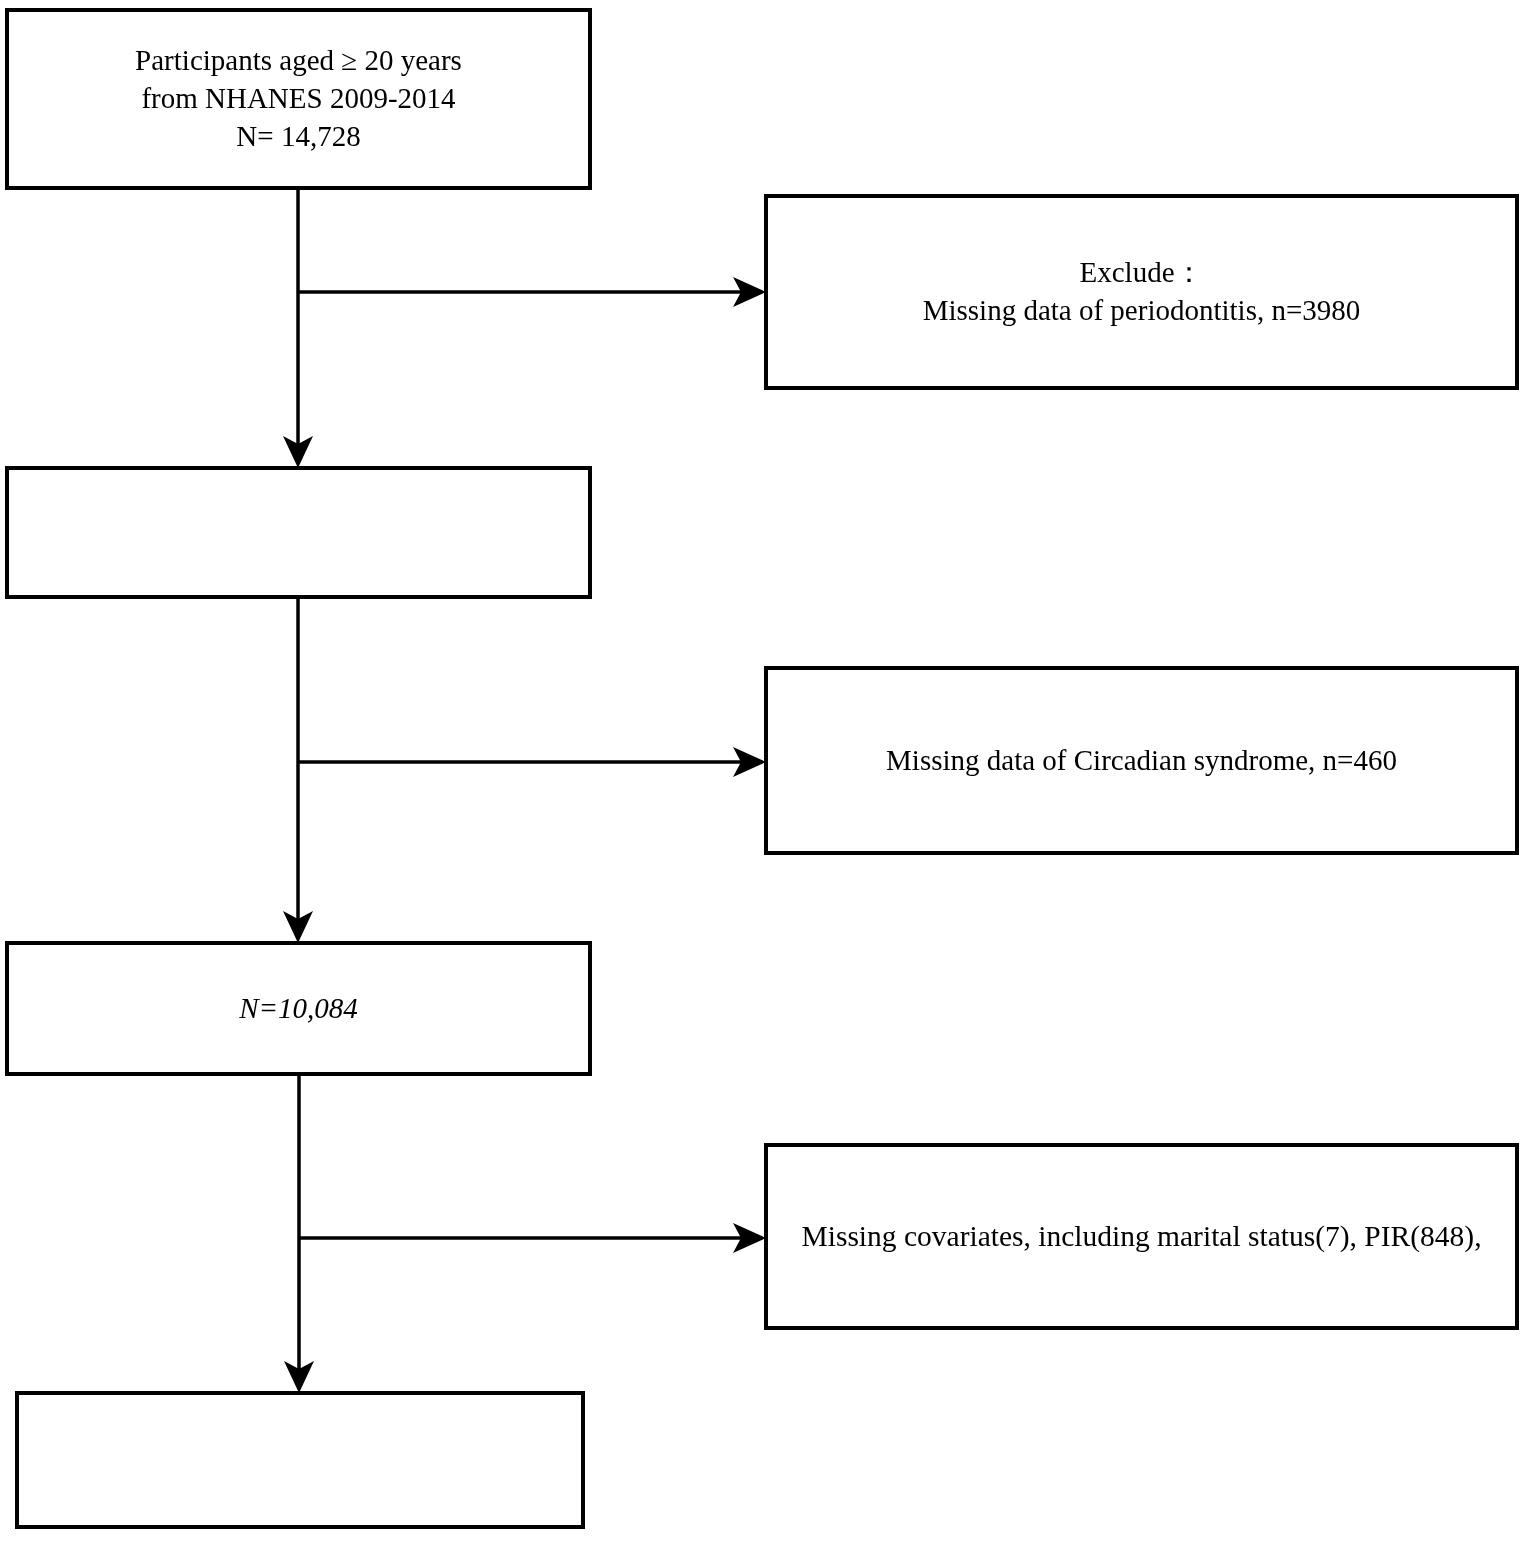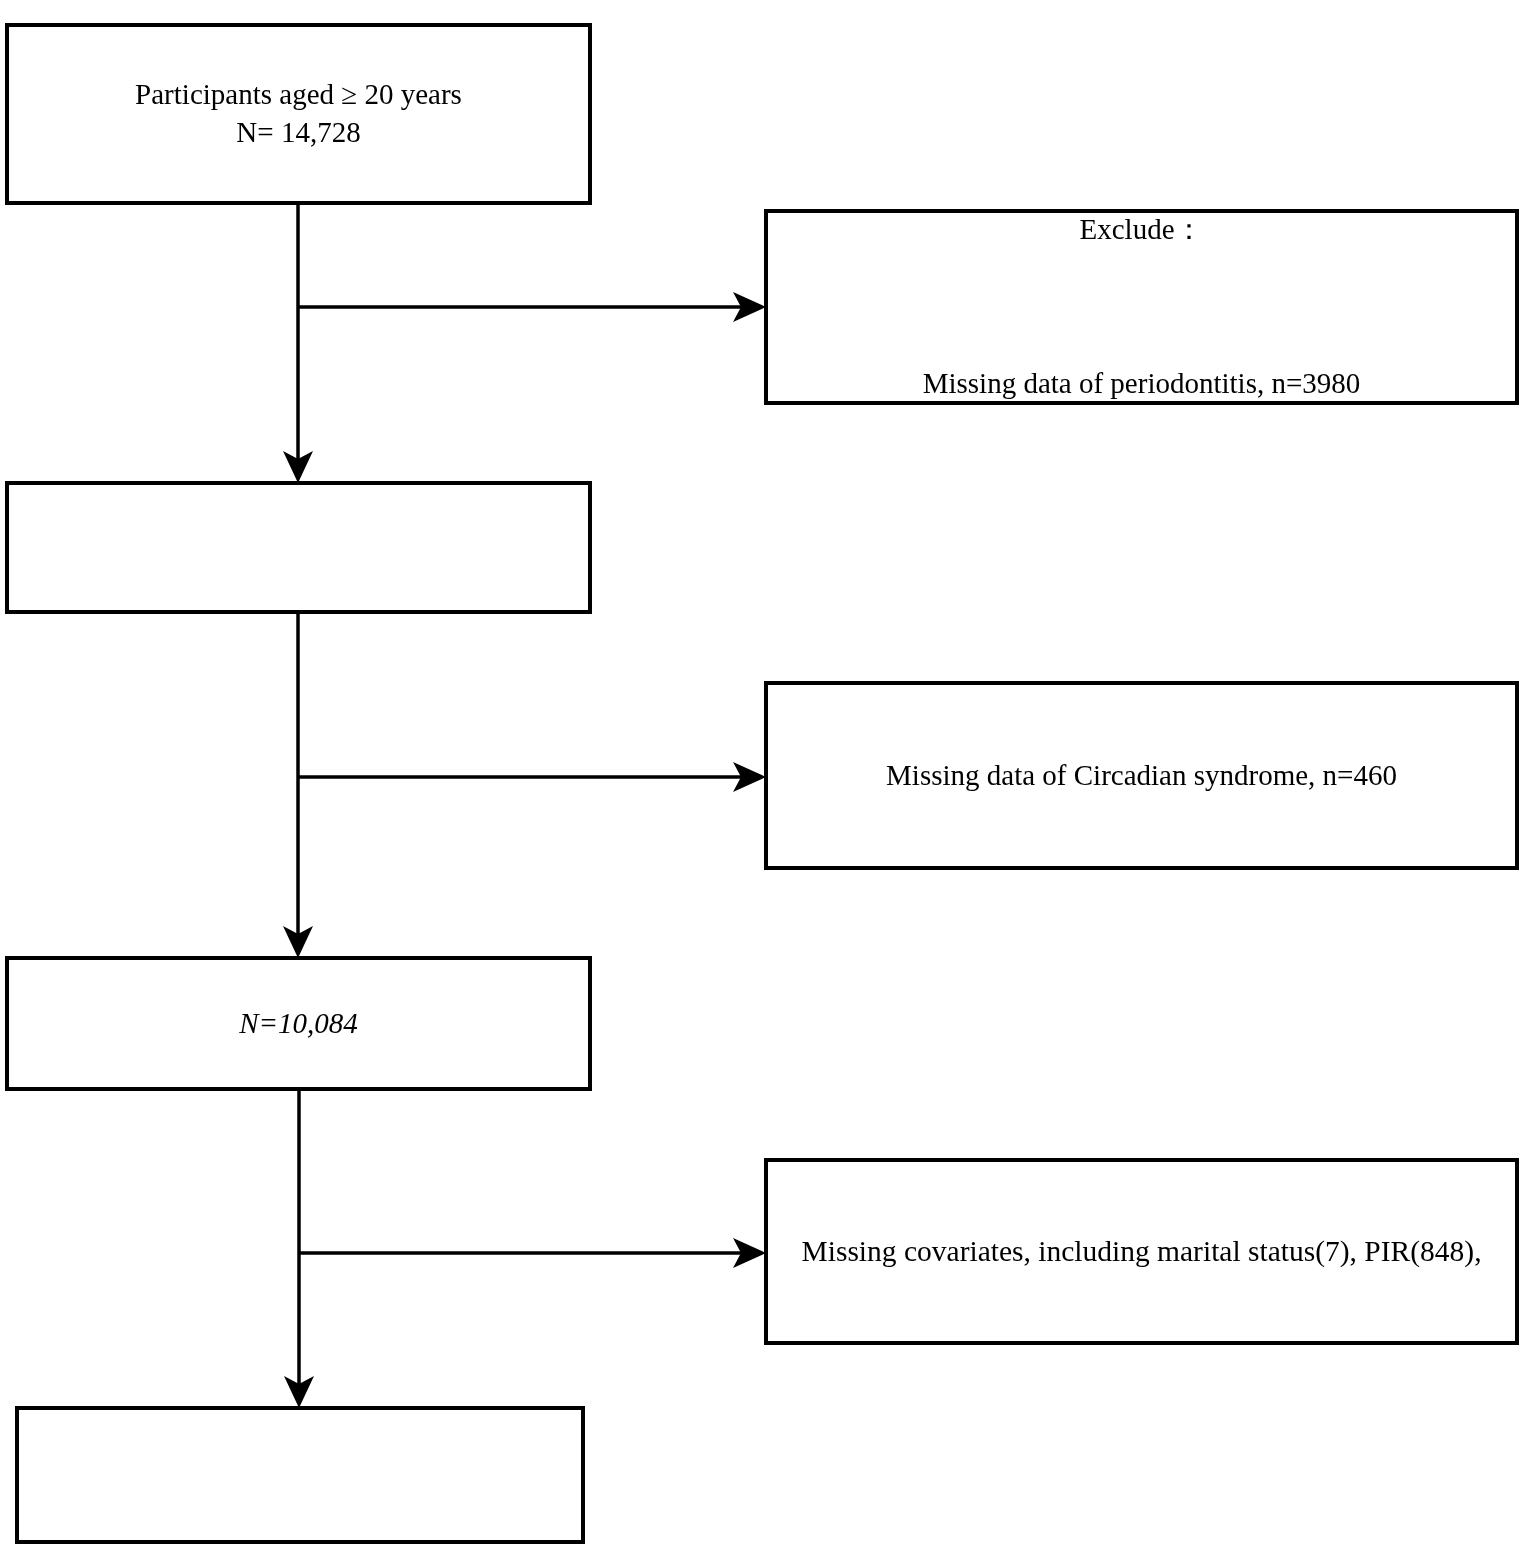--- a/index.html
+++ b/index.html
@@ -11,21 +11,20 @@
     width: 1535px;
     height: 1544px;
     font-family: "Liberation Serif", "DejaVu Serif", serif;
     color: #000000;
     overflow: hidden;
   }
   #flow-root {
     position: relative;
     width: 1535px;
     height: 1360px;
-    margin-top: 15px;
   }
   svg.flow-canvas {
     position: absolute;
     top: 0;
     left: 0;
     width: 1535px;
     height: 1544px;
   }
   .box-rect {
     fill: #ffffff;
@@ -97,24 +96,25 @@
 
     <line class="conn-line" x1="299" y1="1074" x2="299" y2="1380"></line>
     <polygon class="arrow-head" points="299,1393 284,1361 299,1369 314,1361"></polygon>
 
     <line class="conn-line" x1="299" y1="1238" x2="755" y2="1238"></line>
     <polygon class="arrow-head" points="766,1238 733,1223 741,1238 733,1253"></polygon>
   </svg>
 
   <div class="node-text" style="left:7px; top:10px; width:583px; height:178px;">
     <span class="tline">Participants aged ≥ 20 years</span>
+    <span class="tline">from NHANES 2009-2014</span>
     <span class="tline">N= 14,728</span>
   </div>
 
-  <div class="node-text excl-text" style="left:766px; top:196px; width:751px; height:192px;justify-content:space-between;">
+  <div class="node-text excl-text" style="left:766px; top:196px; width:751px; height:192px;">
     <span class="tline">Exclude：</span>
     <span class="tline">Missing data of  periodontitis, n=3980</span>
   </div>
 
 
   <div class="node-text excl-text" style="left:766px; top:668px; width:751px; height:185px;">
     <span class="tline">Missing data of Circadian syndrome, n=460</span>
   </div>
 
   <div class="node-text" style="left:7px; top:943px; width:583px; height:131px;font-style:italic;">

